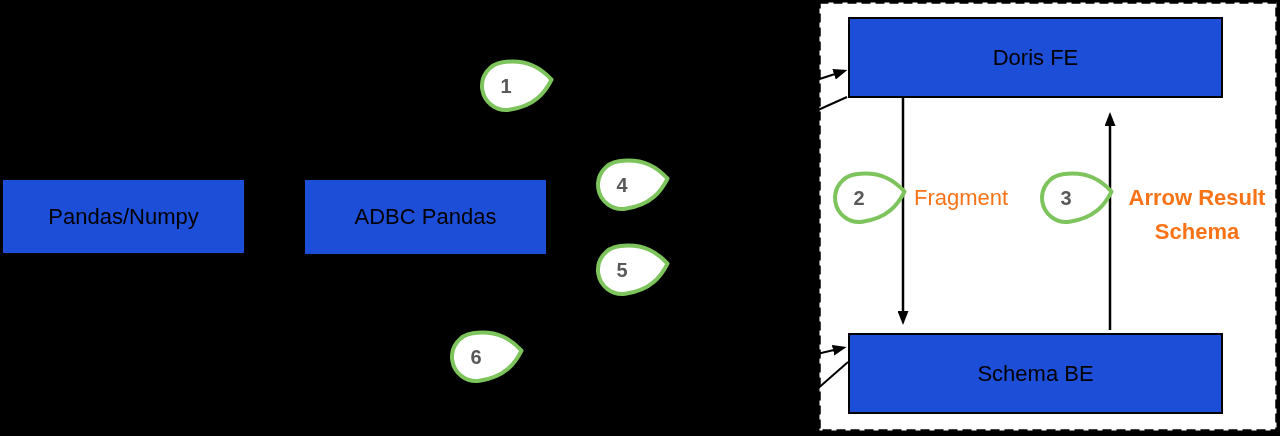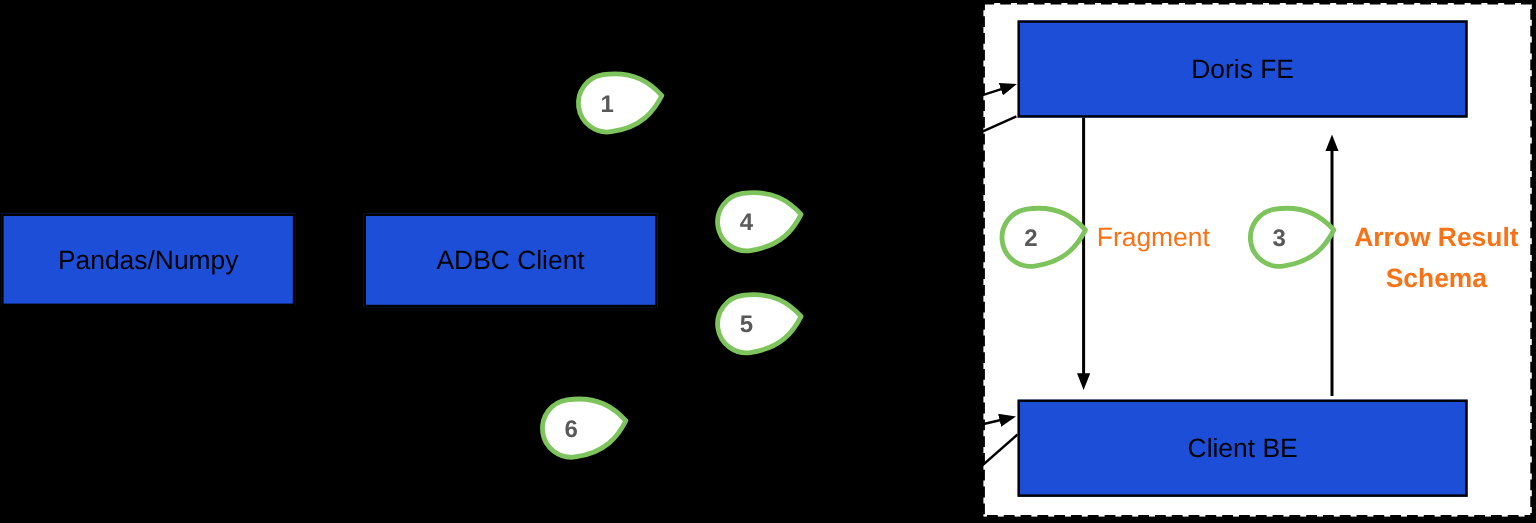--- a/index.html
+++ b/index.html
@@ -71,29 +71,29 @@
       <path d="M46,0 C38,-11.5 26,-24 0,-24 A24,24 0 1,0 0,24 C26,24 38,11.5 46,0 Z" fill="#fff" stroke="#7cc45b" stroke-width="4" stroke-linejoin="round"></path>
       <text class="marker-num" x="0" y="7" text-anchor="middle" transform="rotate(8)">6</text>
     </g>
   </svg>
 
   <div class="node" style="left:1px;top:178px;width:245px;height:77px;">
     <span>Pandas/Numpy</span>
   </div>
 
   <div class="node" style="left:303px;top:178px;width:245px;height:78px;">
-    <span>ADBC Client</span>
+    <span>ADBC Pandas</span>
   </div>
 
   <div class="node" style="left:848px;top:17px;width:375px;height:81px;">
     <span>Doris FE</span>
   </div>
 
   <div class="node" style="left:848px;top:333px;width:375px;height:81px;">
-    <span>Client BE</span>
+    <span>Schema BE</span>
   </div>
 
   <div class="edge-label" id="lbl-fragment" style="left:914px;top:184px;">Fragment</div>
 
   <div class="edge-label" id="lbl-result" style="left:1116px;top:181px;width:162px;">
     <span class="line">Arrow Result</span>
     <span class="line">Schema</span>
   </div>
 
 </div>

